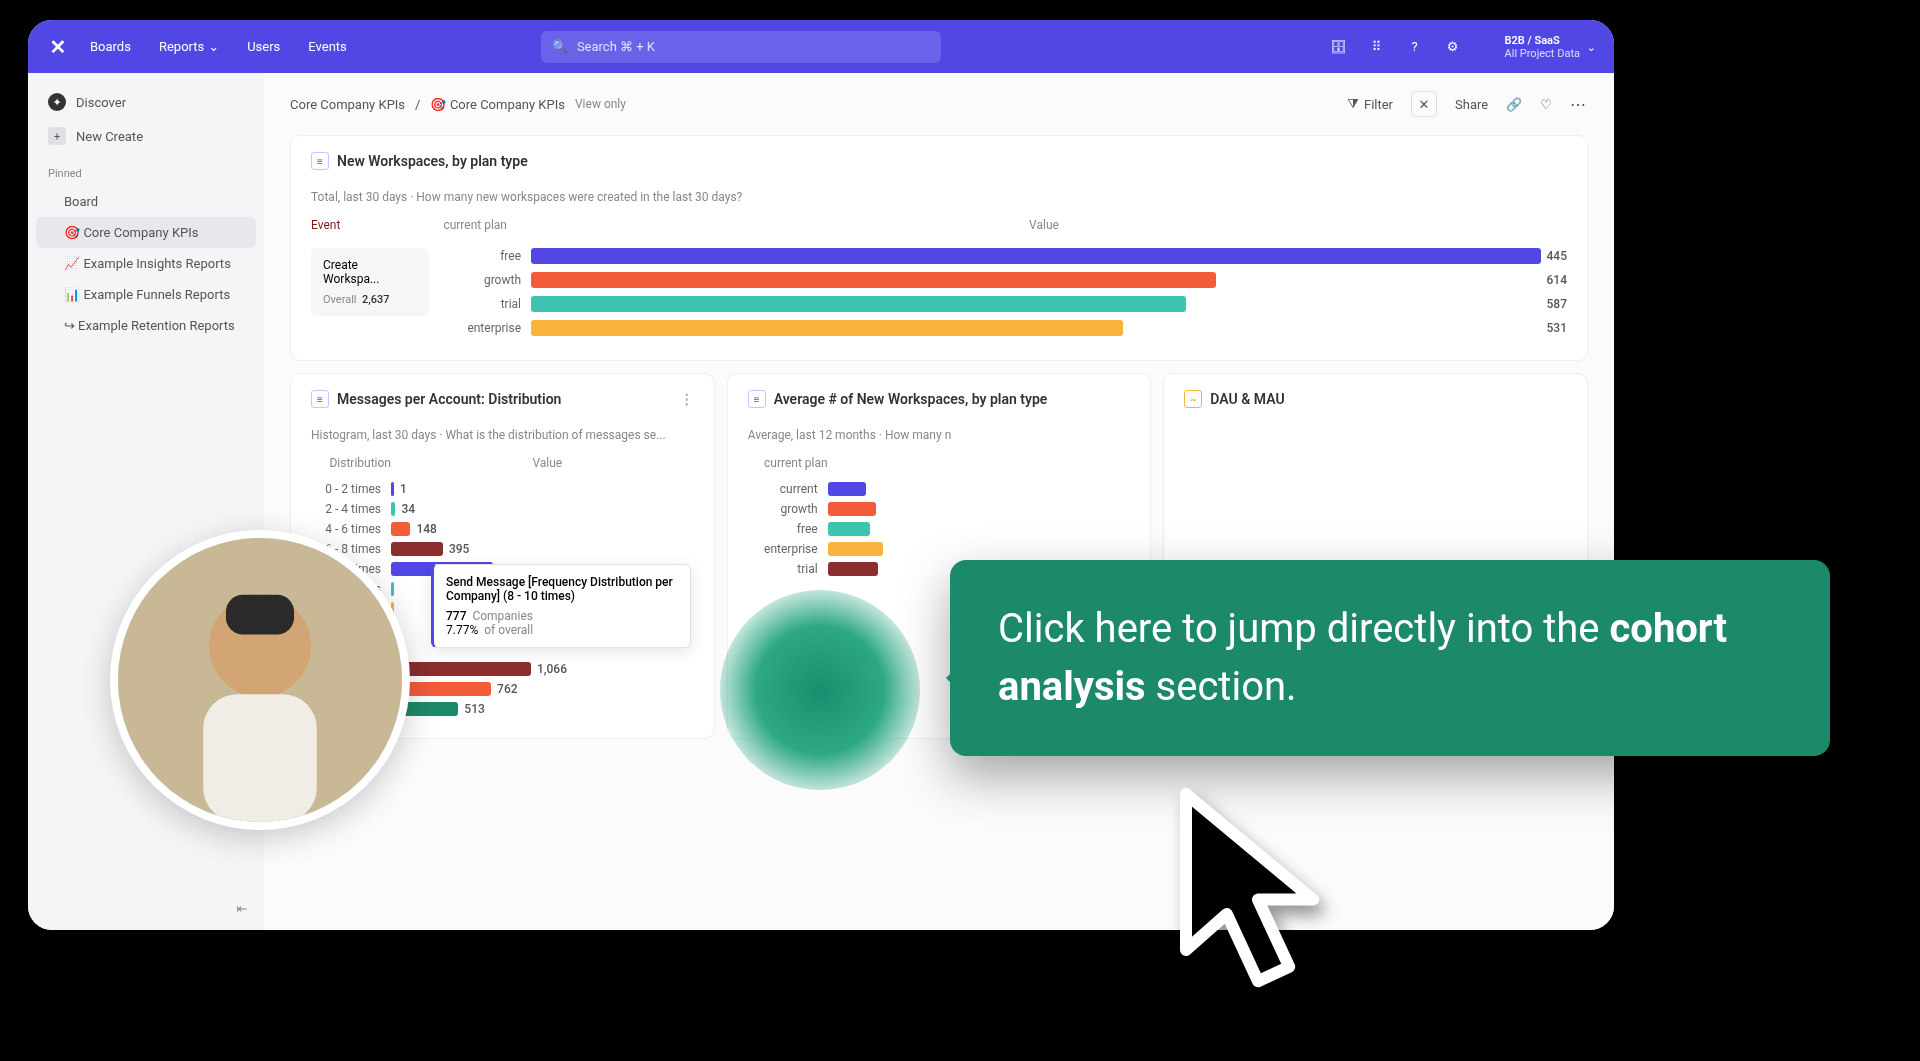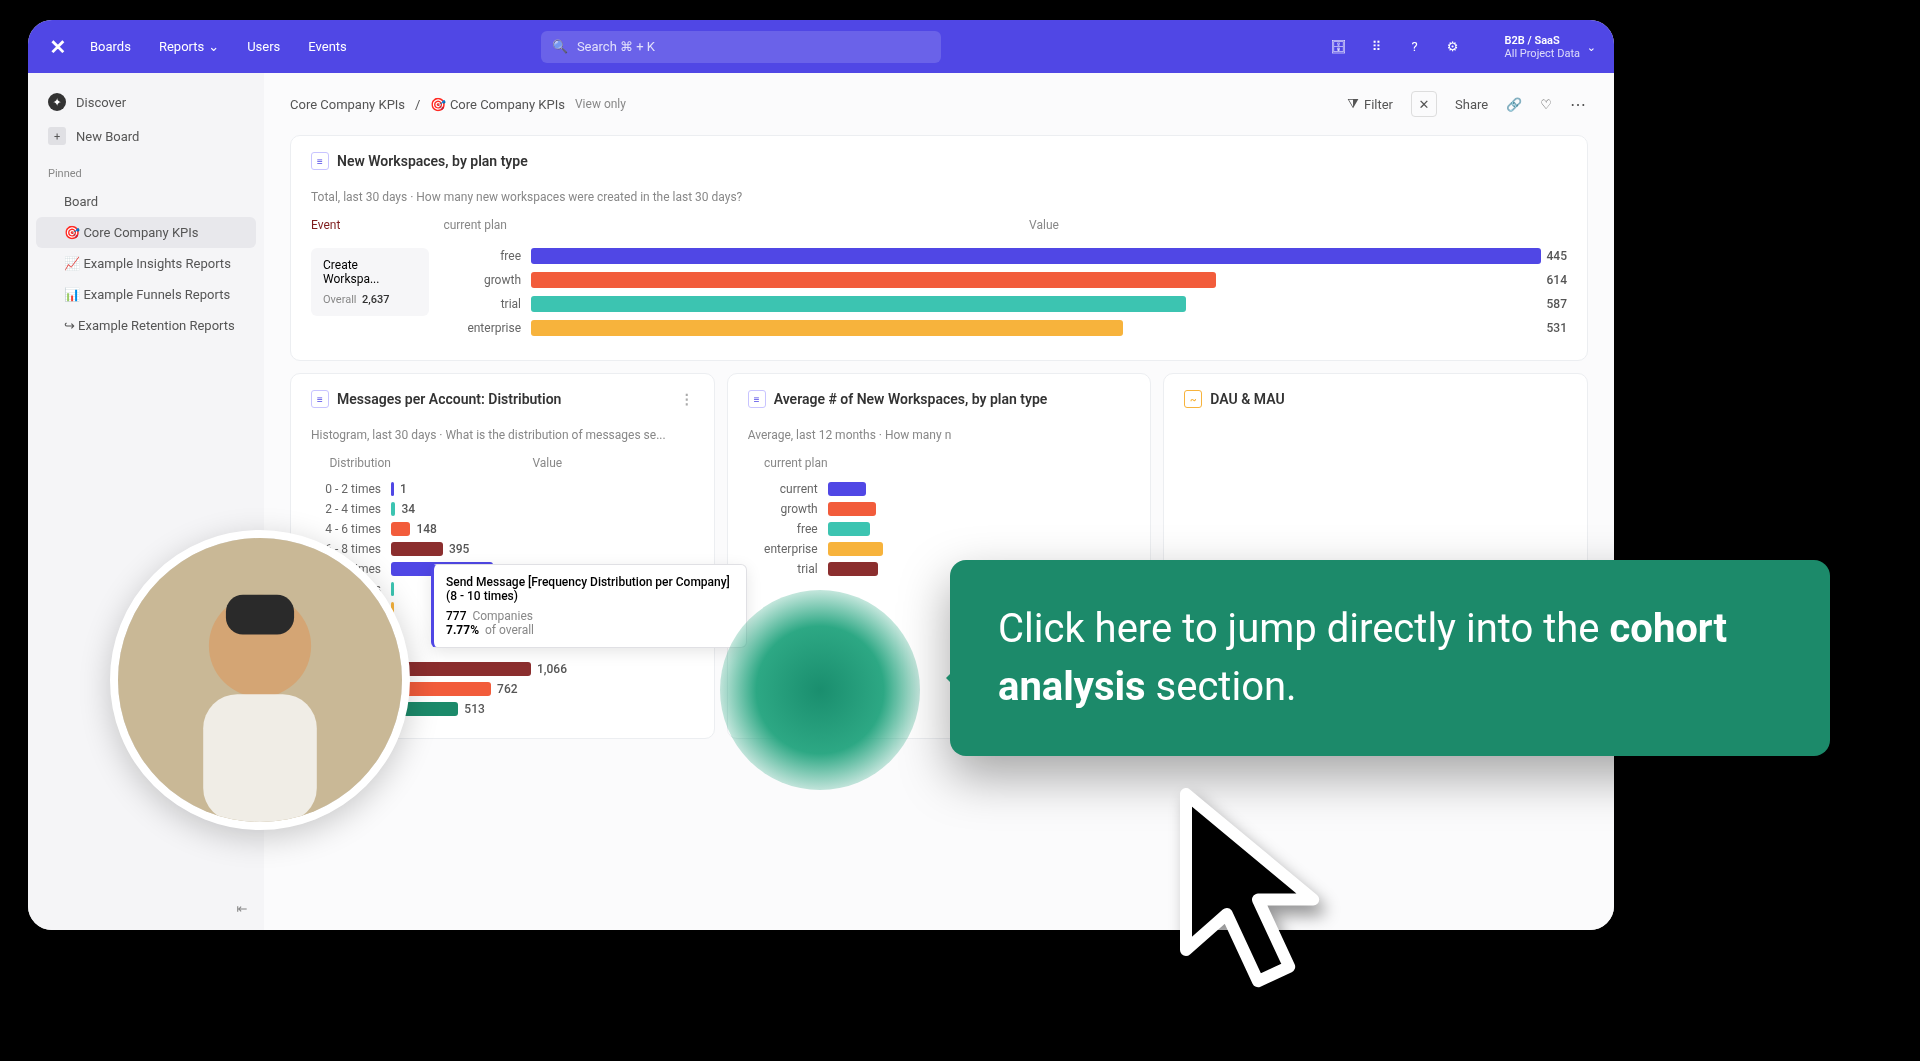--- a/index.html
+++ b/index.html
@@ -97,21 +97,21 @@
   </div>
 
   <div class="body-area">
     <div class="sidebar">
       <div class="side-item">
           <span class="side-icon discover">✦</span>
           <span>Discover</span>
         </div>
       <div class="side-item">
           <span class="side-icon plus">+</span>
-          <span>New Board</span>
+          <span>New Create</span>
         </div>
       <div class="side-section">Pinned</div>
       <div class="side-sub">Board</div>
       <div class="side-sub selected">🎯 Core Company KPIs</div>
       <div class="side-sub">📈 Example Insights Reports</div>
       <div class="side-sub">📊 Example Funnels Reports</div>
       <div class="side-sub">↪ Example Retention Reports</div>
       <div class="collapse-btn">⇤</div>
     </div>
 
@@ -250,24 +250,24 @@
                   <div class="dist-label">20 - 22 times</div>
                   <div class="dist-bar" style="width: 100.075px; background: rgb(242, 92, 59);"></div>
                   <div class="dist-val">762</div>
                 </div>
                 <div class="dist-row">
                   <div class="dist-label">22 - 24 times</div>
                   <div class="dist-bar" style="width: 67.3734px; background: rgb(28, 138, 106);"></div>
                   <div class="dist-val">513</div>
                 </div>
               </div>
-            <div class="tooltip-card" style="left:140px;top:190px;width:316px">
+            <div class="tooltip-card" style="left:140px;top:190px;width:260px">
               <div style="font-weight:500;margin-bottom:6px">Send Message [Frequency Distribution per Company] (8 - 10 times)</div>
               <div><span style="font-weight:500">777</span>&nbsp;&nbsp;<span style="color:#888">Companies</span></div>
-              <div><span style="font-weight:700">7.77%</span>&nbsp;&nbsp;<span style="color:#888">of overall</span></div>
+              <div><span style="font-weight:400">7.77%</span>&nbsp;&nbsp;<span style="color:#888">of overall</span></div>
             </div>
           </div>
 
           <div class="card">
             <div class="card-head">
               <span class="card-icon" style="color:#5047E5;border-color:#c8c4ff">≡</span>
               <span>Average # of New Workspaces, by plan type</span>
             </div>
             <div class="card-sub">Average, last 12 months · How many n</div>
             <div class="chart-header">

